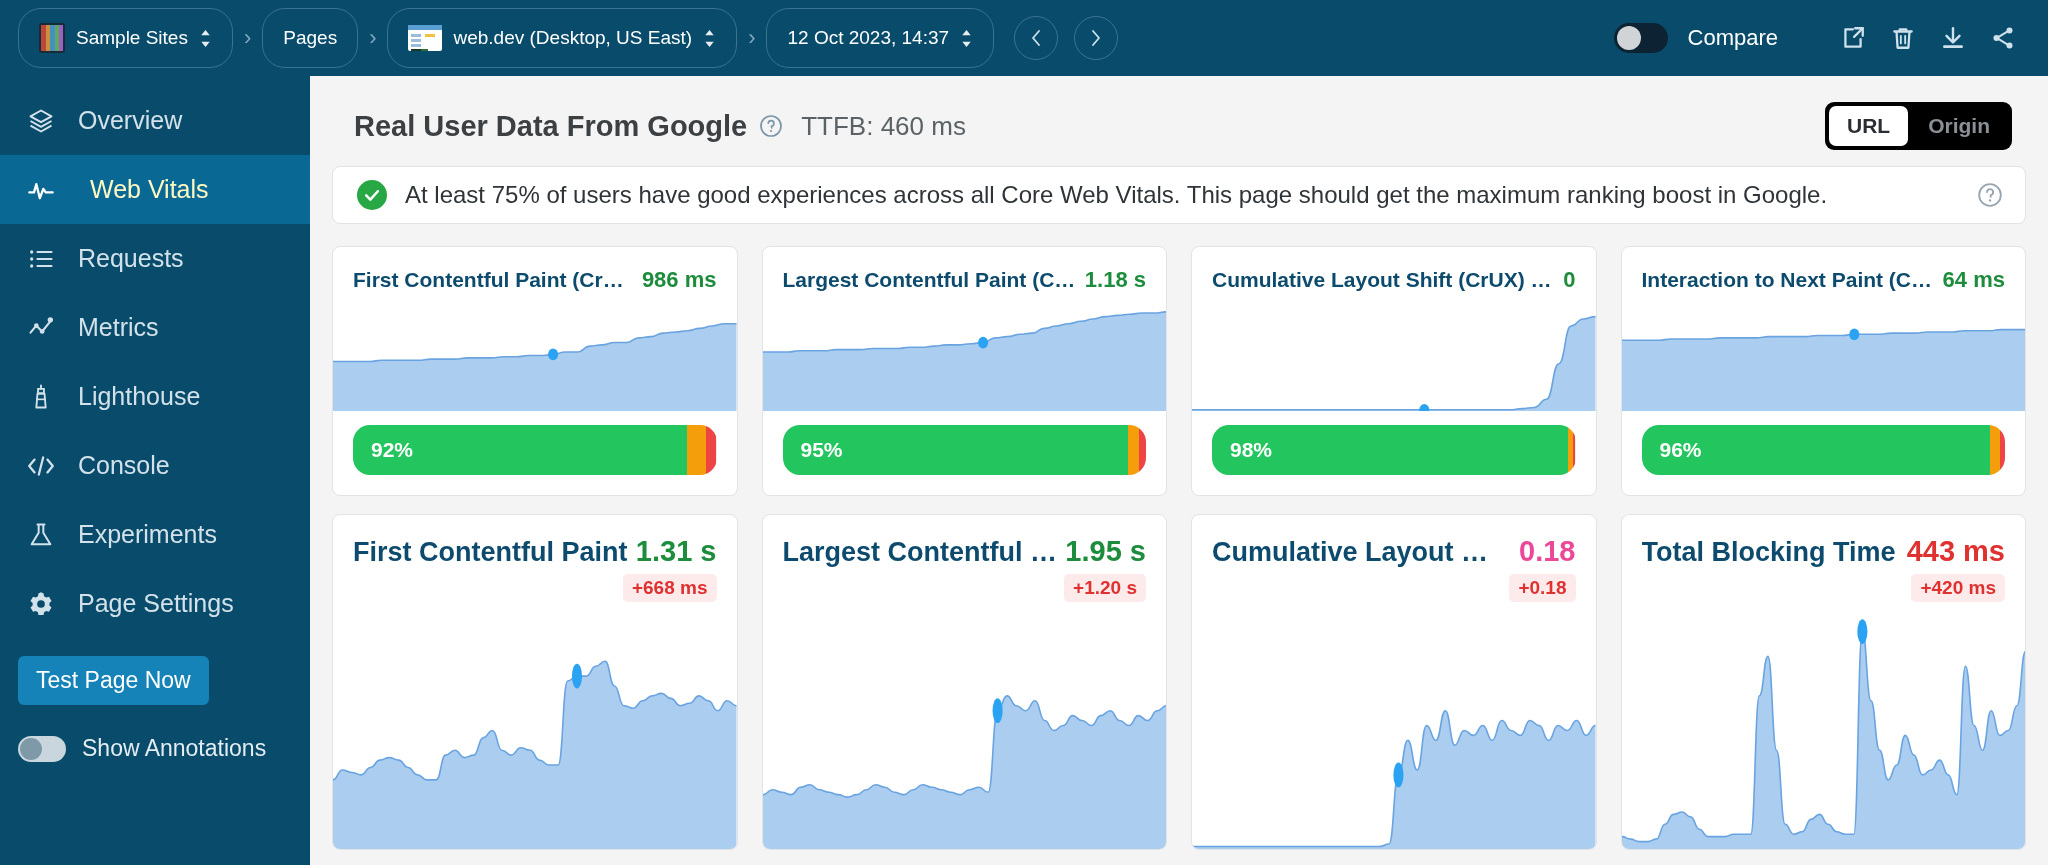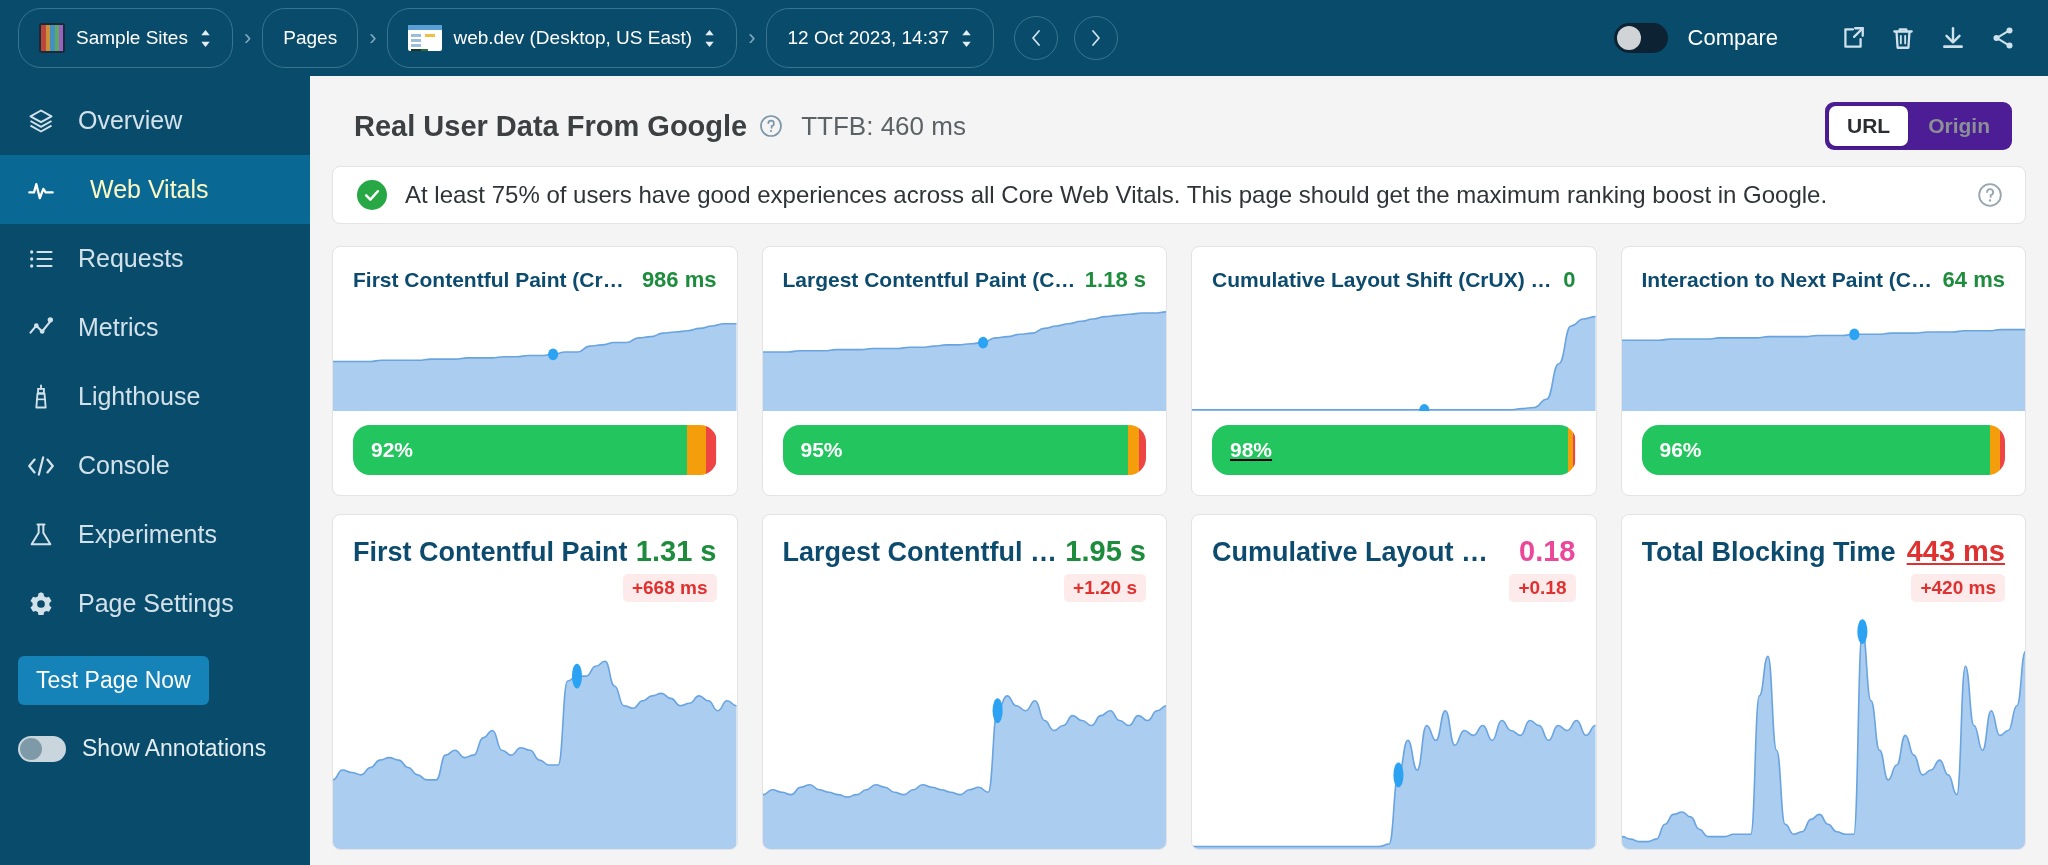--- a/index.html
+++ b/index.html
@@ -104,21 +104,21 @@
   .main { flex:1; min-width:0; background:#f4f4f5; overflow:hidden; padding:0 22px 0 22px; }
 
   .section-head {
     display:flex; align-items:center; gap:12px;
     padding:26px 14px 16px 22px;
   }
   .section-title { font-size:29px; font-weight:bold; color:#3c4043; white-space:nowrap; }
   .help-icon { width:24px; height:24px; flex:none; }
   .ttfb { font-size:26px; color:#5b6266; white-space:nowrap; margin-left:6px; }
   .seg {
-    margin-left:auto; display:flex; background:#4c1d95; border-radius:9px; padding:4px; gap:2px;
+    margin-left:auto; display:flex; background:#000000; border-radius:9px; padding:4px; gap:2px;
   }
   .seg-opt {
     font-size:21px; padding:8px 18px; border-radius:7px; color:#8a9096; cursor:pointer; font-weight:bold;
   }
   .seg-opt.on { background:#ffffff; color:#2a2d31; box-shadow:0 1px 3px rgba(0,0,0,.2); }
 
   .banner {
     background:#ffffff; border:1px solid #e3e3e6; border-radius:8px;
     height:58px; display:flex; align-items:center; gap:18px;
     padding:0 22px 0 24px; margin:0 0 0 0;
@@ -135,21 +135,21 @@
     flex:1; min-width:0; background:#ffffff; border:1px solid #e3e3e6; border-radius:8px;
     display:flex; flex-direction:column; overflow:hidden; cursor:pointer;
   }
   .card-head { display:flex; align-items:baseline; padding:20px 20px 0 20px; gap:6px; }
   .card-title { font-size:21px; color:#0d4b6e; font-weight:bold; overflow:hidden; text-overflow:ellipsis; white-space:nowrap; }
   .card-title.lab { font-size:27px; }
   .card-val { font-size:22px; font-weight:bold; white-space:nowrap; margin-left:auto; }
   .card-val.lab { font-size:29px; }
   .good { color:#1d8c3c; }
   .warn { color:#ec4899;margin-left:10px; }
-  .bad  { color:#e03131;text-decoration:underline; }
+  .bad  { color:#e03131; }
   .delta-wrap { display:flex; justify-content:flex-end; padding:6px 20px 0 20px; }
   .delta {
     font-size:19px; font-weight:bold; color:#e03131;
     background:#fdeaea; border-radius:5px; padding:3px 9px; white-space:nowrap;
   }
   .spark { flex:1; min-height:0; position:relative; }
   .spark svg { display:block; width:100%; height:100%; }
 
   .bar-wrap { padding:14px 20px 20px 20px; }
   .bar {
@@ -452,21 +452,21 @@
               <svg viewBox="0 0 400 100" preserveAspectRatio="none">
                 <path d="M 0.00 99.00 C 6.06 99.00 6.06 99.00 12.12 99.00 C 18.18 99.00 18.18 99.00 24.24 99.00 C 30.30 99.00 30.30 99.00 36.36 99.00 C 42.42 99.00 42.42 99.00 48.48 99.00 C 54.55 99.00 54.55 99.00 60.61 99.00 C 66.67 99.00 66.67 99.00 72.73 99.00 C 78.79 99.00 78.79 99.00 84.85 99.00 C 90.91 99.00 90.91 99.00 96.97 99.00 C 103.03 99.00 103.03 99.00 109.09 99.00 C 115.15 99.00 115.15 99.00 121.21 99.00 C 127.27 99.00 127.27 99.00 133.33 99.00 C 139.39 99.00 139.39 99.00 145.45 99.00 C 151.52 99.00 151.52 99.00 157.58 99.00 C 163.64 99.00 163.64 99.00 169.70 99.00 C 175.76 99.00 175.76 99.00 181.82 99.00 C 187.88 99.00 187.88 99.00 193.94 99.00 C 200.00 99.00 200.00 99.00 206.06 99.00 C 212.12 99.00 212.12 99.00 218.18 99.00 C 224.24 99.00 224.24 99.00 230.30 99.00 C 236.36 99.00 236.36 99.00 242.42 99.00 C 248.48 99.00 248.48 99.00 254.55 99.00 C 260.61 99.00 260.61 99.00 266.67 99.00 C 272.73 99.00 272.73 99.00 278.79 99.00 C 284.85 99.00 284.85 99.00 290.91 99.00 C 296.97 99.00 296.97 99.00 303.03 99.00 C 309.09 99.00 309.09 99.00 315.15 99.00 C 321.21 99.00 321.21 98.00 327.27 98.00 C 333.33 98.00 333.33 97.00 339.39 97.00 C 345.45 97.00 345.45 90.00 351.52 90.00 C 357.58 90.00 357.58 60.00 363.64 60.00 C 369.70 60.00 369.70 28.00 375.76 28.00 C 381.82 28.00 381.82 22.00 387.88 22.00 C 393.94 22.00 393.94 20.00 400.00 20.00 L 400 100 L 0 100 Z" fill="#aacdf0"></path>
                 <path d="M 0.00 99.00 C 6.06 99.00 6.06 99.00 12.12 99.00 C 18.18 99.00 18.18 99.00 24.24 99.00 C 30.30 99.00 30.30 99.00 36.36 99.00 C 42.42 99.00 42.42 99.00 48.48 99.00 C 54.55 99.00 54.55 99.00 60.61 99.00 C 66.67 99.00 66.67 99.00 72.73 99.00 C 78.79 99.00 78.79 99.00 84.85 99.00 C 90.91 99.00 90.91 99.00 96.97 99.00 C 103.03 99.00 103.03 99.00 109.09 99.00 C 115.15 99.00 115.15 99.00 121.21 99.00 C 127.27 99.00 127.27 99.00 133.33 99.00 C 139.39 99.00 139.39 99.00 145.45 99.00 C 151.52 99.00 151.52 99.00 157.58 99.00 C 163.64 99.00 163.64 99.00 169.70 99.00 C 175.76 99.00 175.76 99.00 181.82 99.00 C 187.88 99.00 187.88 99.00 193.94 99.00 C 200.00 99.00 200.00 99.00 206.06 99.00 C 212.12 99.00 212.12 99.00 218.18 99.00 C 224.24 99.00 224.24 99.00 230.30 99.00 C 236.36 99.00 236.36 99.00 242.42 99.00 C 248.48 99.00 248.48 99.00 254.55 99.00 C 260.61 99.00 260.61 99.00 266.67 99.00 C 272.73 99.00 272.73 99.00 278.79 99.00 C 284.85 99.00 284.85 99.00 290.91 99.00 C 296.97 99.00 296.97 99.00 303.03 99.00 C 309.09 99.00 309.09 99.00 315.15 99.00 C 321.21 99.00 321.21 98.00 327.27 98.00 C 333.33 98.00 333.33 97.00 339.39 97.00 C 345.45 97.00 345.45 90.00 351.52 90.00 C 357.58 90.00 357.58 60.00 363.64 60.00 C 369.70 60.00 369.70 28.00 375.76 28.00 C 381.82 28.00 381.82 22.00 387.88 22.00 C 393.94 22.00 393.94 20.00 400.00 20.00" fill="none" stroke="#6aa4e0" stroke-width="1.6" vector-effect="non-scaling-stroke"></path>
               </svg>
               <svg viewBox="0 0 400 100" preserveAspectRatio="none" style="position:absolute;inset:0;">
                 <ellipse cx="230.30" cy="99.00" rx="5" ry="5" fill="#2ba2f2" vector-effect="non-scaling-stroke"></ellipse>
               </svg>
             </div>
             <div class="bar-wrap">
               <div class="bar">
-                <div class="g" style="width: 98%; text-decoration: underline;">
+                <div class="g" style="width: 98%;">
                   <span class="pct">98%</span>
                 </div>
                 <div class="o" style="width: 1.2%;"></div>
                 <div class="r" style="width: 0.8%;"></div>
               </div>
             </div>
           </div>
           <div class="card" style="height: 250px;">
             <div class="card-head">
               <span class="card-title">Interaction to Next Paint (CrUX) — …</span>

